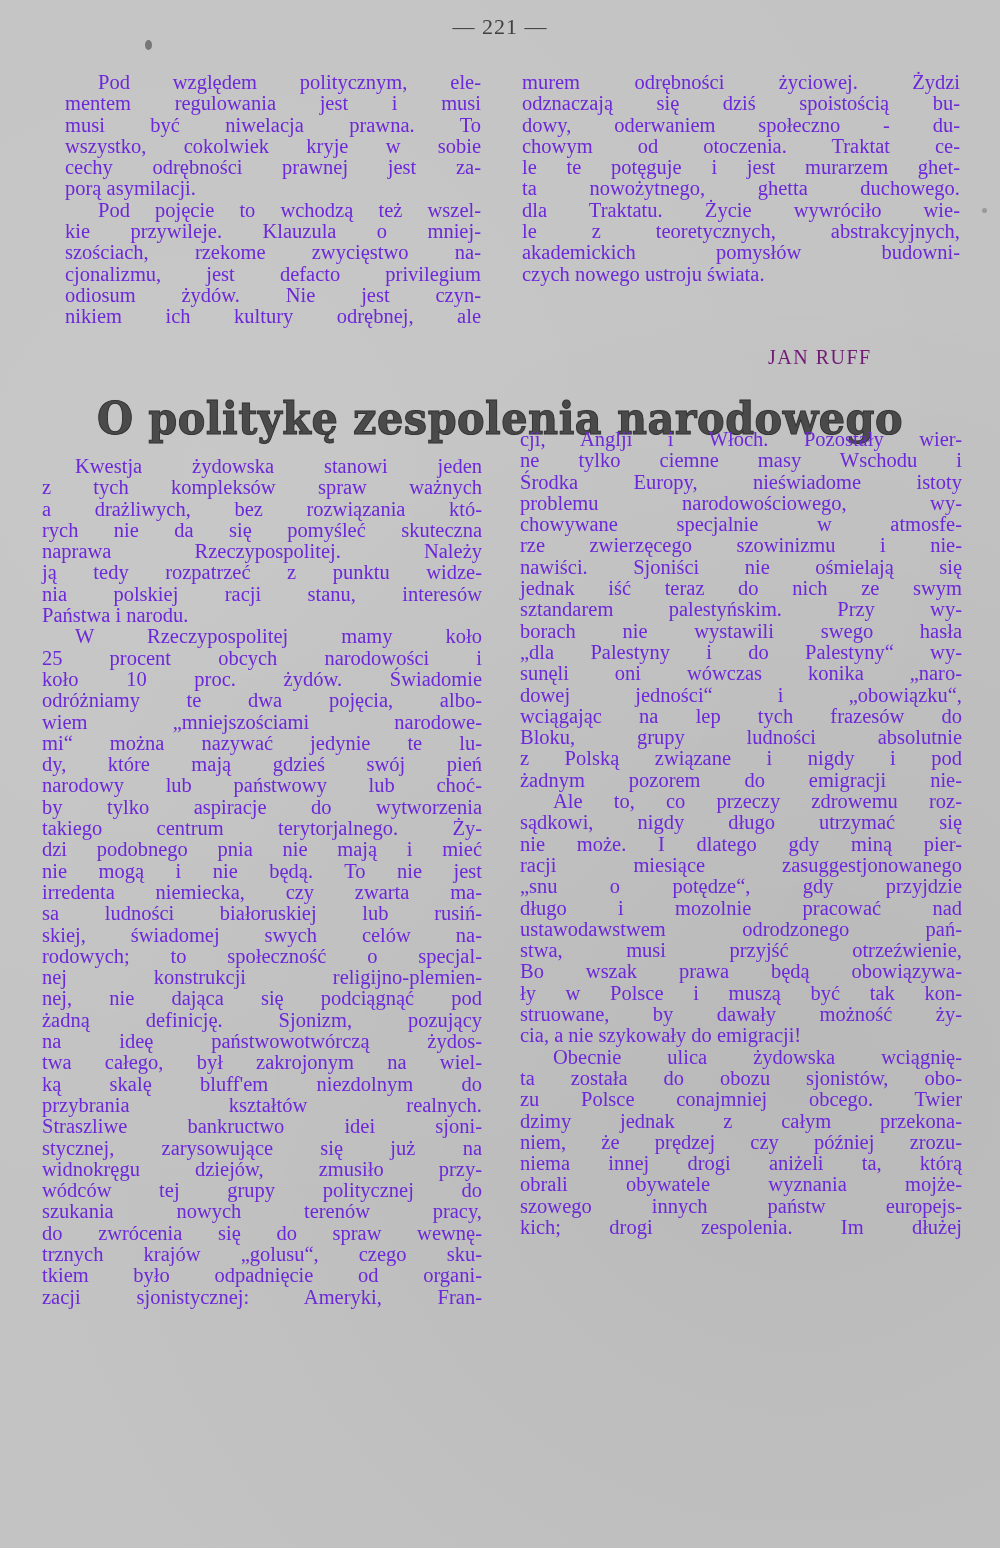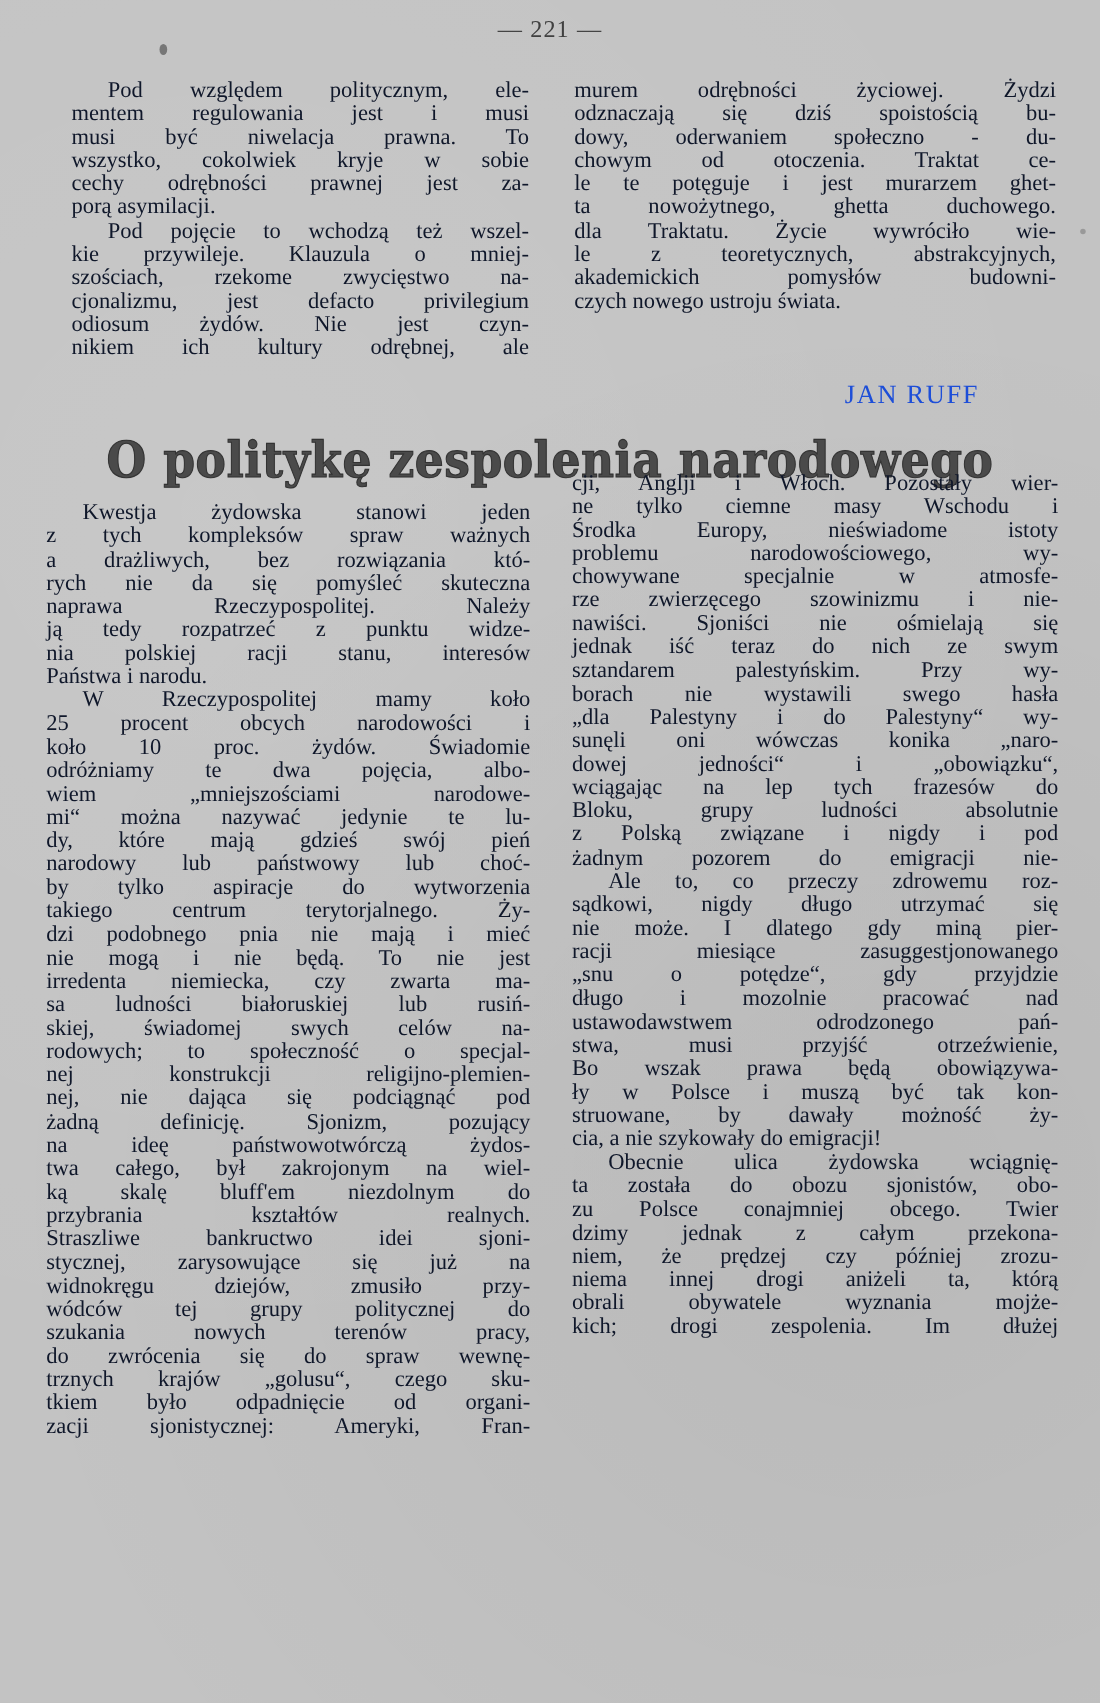--- a/index.html
+++ b/index.html
@@ -13,33 +13,33 @@
       font-family: "DejaVu Serif", "Liberation Serif", serif;
       position: relative;
     }
     .page-number {
       position: absolute; top: 14px; left: 0; width: 1000px;
       text-align: center; font-size: 22px; color: #404040;
       font-family: "Liberation Serif", serif; letter-spacing: 1px;
     }
     .col {
       position: absolute; font-size: 20.5px; line-height: 21.3px;
-      font-family: "Liberation Serif", serif; color: #0f172a;
+      font-family: "Liberation Serif", serif; color: #6d28d9;
     }
     .col .line {
       display: block; white-space: nowrap; text-align: justify;
       text-align-last: justify; height: 21.3px;
     }
     .col .line.last { text-align-last: left; }
     .col .line.indent { padding-left: 33px; }
     .top-left { left: 65px; top: 72px; width: 416px; }
     .top-right { left: 522px; top: 72px; width: 438px; }
     .signature {
       position: absolute; left: 768px; top: 346px;
-      font-size: 24px; letter-spacing: 1.5px; color: #1d4ed8;
+      font-size: 20px; letter-spacing: 1.5px; color: #701a75;
       font-family: "Liberation Serif", serif;
     }
     .headline {
       position: absolute; top: 392px; left: 60px; width: 880px;
       text-align: center;
       font-family: "DejaVu Serif", serif; font-weight: bold;
       font-size: 45px; letter-spacing: 0.5px; color: #4a4a4a;
       transform: scaleX(0.92); transform-origin: center;
       -webkit-text-stroke: 1px #333;
       text-shadow: 0 0 1px #777;
@@ -161,14 +161,15 @@
     <span class="line">ły w Polsce i muszą być tak kon-</span>
     <span class="line">struowane, by dawały możność ży-</span>
     <span class="line last">cia, a nie szykowały do emigracji!</span>
     <span class="line indent">Obecnie ulica żydowska wciągnię-</span>
     <span class="line">ta została do obozu sjonistów, obo-</span>
     <span class="line">zu Polsce conajmniej obcego. Twier</span>
     <span class="line">dzimy jednak z całym przekona-</span>
     <span class="line">niem, że prędzej czy później zrozu-</span>
     <span class="line">niema innej drogi aniżeli ta, którą</span>
     <span class="line">obrali obywatele wyznania mojże-</span>
+    <span class="line">szowego innych państw europejs-</span>
     <span class="line">kich; drogi zespolenia. Im dłużej</span>
   </div>
 
 </body></html>

